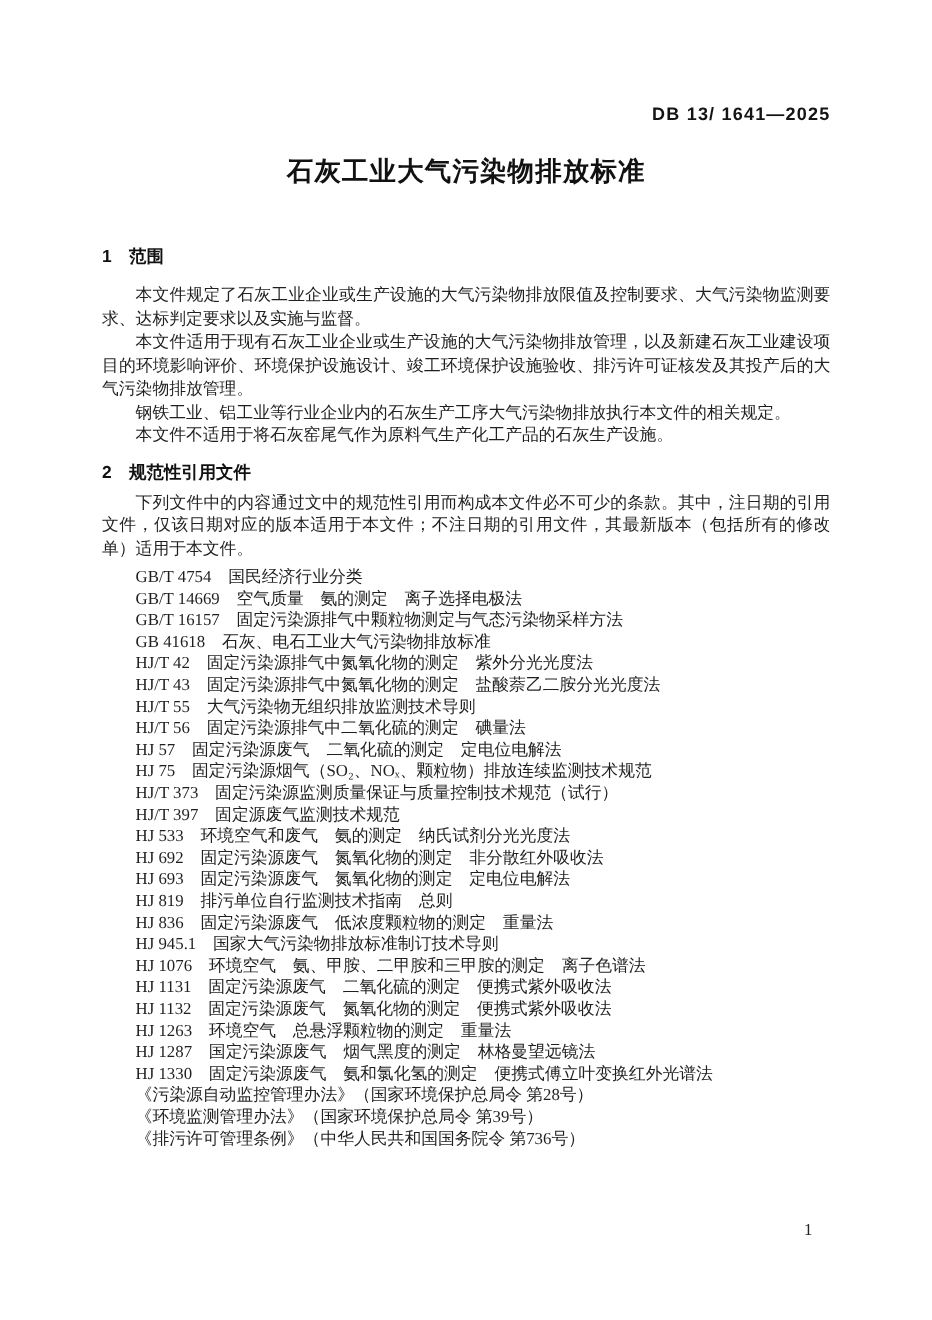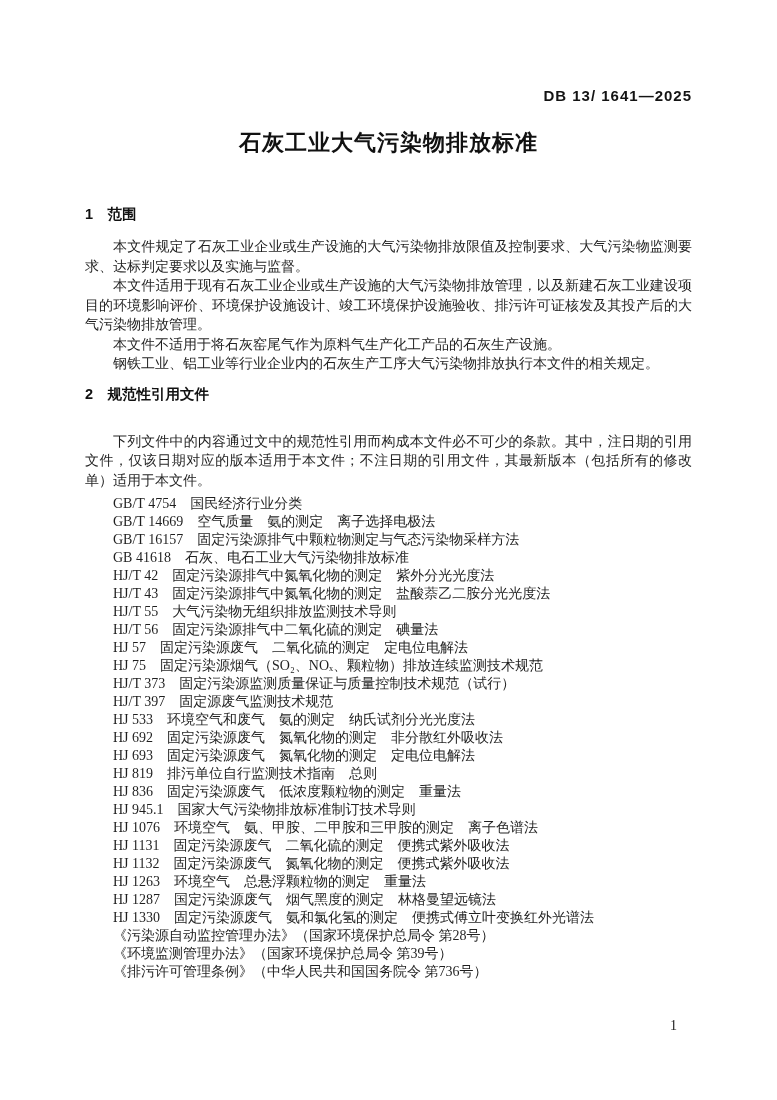--- a/index.html
+++ b/index.html
@@ -54,21 +54,21 @@
   .para-group { margin-top: 15px; }
   .para-group p,
   .intro p {
     margin: 0;
     font-size: 14px;
     line-height: 19.5px;
     text-indent: 2em;
     text-align: justify;
     text-justify: inter-ideograph;
   }
-  .intro { margin-top: 30px; }
+  .intro { margin-top: 8px; }
   .ref-list { margin-top: 5px; }
   .ref-list p {
     margin: 0;
     font-size: 14px;
     line-height: 18px;
     text-indent: 2em;
     text-align: justify;
     text-justify: inter-ideograph;
   }
   .page-number {
@@ -91,23 +91,23 @@
     <h1 class="doc-title">石灰工业大气污染物排放标准</h1>
 
     <h2 class="section-heading heading-scope">1　范围</h2>
 
     <div class="para-group">
 
         <p>本文件规定了石灰工业企业或生产设施的大气污染物排放限值及控制要求、大气污染物监测要求、达标判定要求以及实施与监督。</p>
 
         <p>本文件适用于现有石灰工业企业或生产设施的大气污染物排放管理，以及新建石灰工业建设项目的环境影响评价、环境保护设施设计、竣工环境保护设施验收、排污许可证核发及其投产后的大气污染物排放管理。</p>
 
+        <p>钢铁工业、铝工业等行业企业内的石灰生产工序大气污染物排放执行本文件的相关规定。</p>
+
         <p>本文件不适用于将石灰窑尾气作为原料气生产化工产品的石灰生产设施。</p>
-
-        <p>钢铁工业、铝工业等行业企业内的石灰生产工序大气污染物排放执行本文件的相关规定。</p>
       </div>
 
     <h2 class="section-heading heading-refs">2　规范性引用文件</h2>
 
     <div class="intro">
       <p>下列文件中的内容通过文中的规范性引用而构成本文件必不可少的条款。其中，注日期的引用文件，仅该日期对应的版本适用于本文件；不注日期的引用文件，其最新版本（包括所有的修改单）适用于本文件。</p>
     </div>
 
     <div class="ref-list">
 

